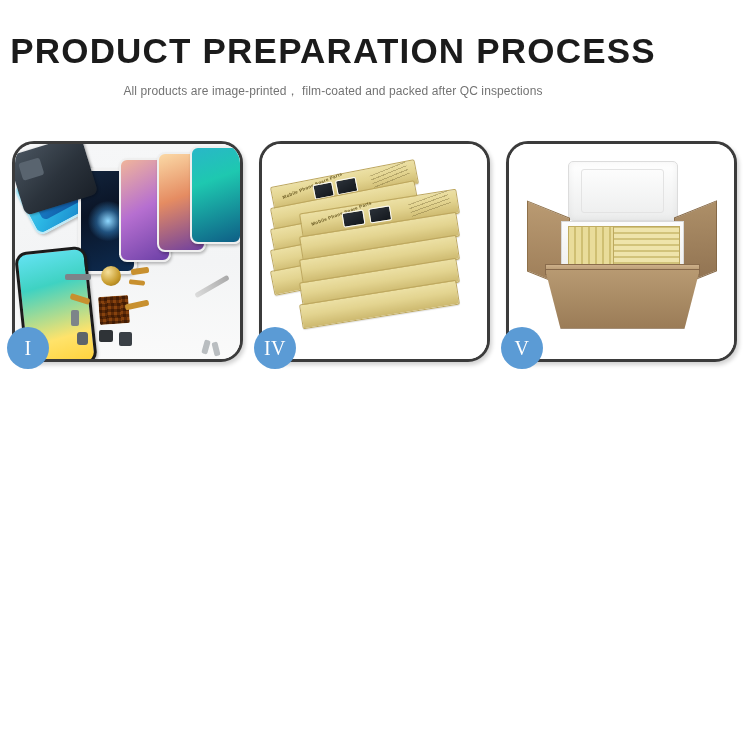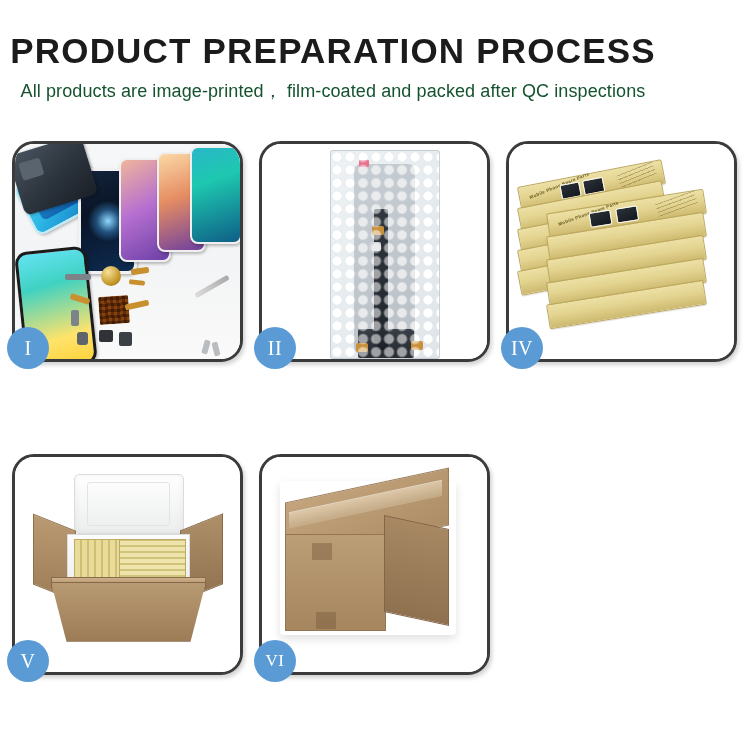--- a/index.html
+++ b/index.html
@@ -11,21 +11,21 @@
   }
   .page{position:relative;width:666px;height:750px;}
 
   
   .header{padding-top:30px;text-align:center;}
   .title{
     font-size:35px;line-height:42px;font-weight:700;color:#1b1b1b;
     letter-spacing:1.2px;white-space:nowrap;
   }
   .subtitle{
-    margin-top:9px;font-size:18px;line-height:20px;color:#14532d;
+    margin-top:9px;font-size:12px;line-height:20px;color:#737373;
     letter-spacing:.1px;white-space:nowrap;font-weight:400;
   }
 
   
   .grid{
     position:absolute;left:12px;top:141px;
     width:726px;
     display:grid;
     grid-template-columns:231px 231px 231px;
     grid-template-rows:221px 221px;
@@ -350,36 +350,20 @@
         <div class="flex-cable" style="left:110px;top:158px;width:24px;height:6px;transform:rotate(-12deg);"></div>
         <div class="flex-cable" style="left:116px;top:124px;width:18px;height:6px;transform:rotate(-8deg);"></div>
         <div class="flex-cable" style="left:114px;top:136px;width:16px;height:5px;transform:rotate(6deg);"></div>
         <div class="tool" style="left:178px;top:140px;width:38px;height:5px;transform:rotate(-30deg);"></div>
         <div class="part" style="left:188px;top:196px;width:6px;height:14px;background:#b9bdc0;border-radius:2px;transform:rotate(16deg);"></div>
         <div class="part" style="left:198px;top:198px;width:6px;height:14px;background:#b9bdc0;border-radius:2px;transform:rotate(-14deg);"></div>
       </div>
       <div class="badge">I</div>
     </div>
 
-    <div class="panel">
-      <div class="panel-inner p2">
-        <div class="bubble-bag">
-          <div class="bb-screen"></div>
-          <div class="bb-strip"></div>
-          <div class="bb-tag"></div>
-          <div class="bb-conn" style="left:38%;top:36%;"></div>
-          <div class="bb-conn" style="left:36%;top:44%;background:#cfd3d6;"></div>
-          <div class="bb-bottom"></div>
-          <div class="bb-conn" style="left:24%;bottom:3%;"></div>
-          <div class="bb-conn" style="right:14%;bottom:4%;"></div>
-          <div class="bubble-overlay"></div>
-        </div>
-      </div>
-      <div class="badge">II</div>
-    </div>
 
 
     <div class="panel">
       <div class="panel-inner p4">
         <div class="stack">
           <div class="sbox" style="left:0%;top:4%;transform:rotate(-11deg);">
             <span class="lbl">Mobile Phone Spare Parts</span>
             <span class="win" style="left:28%;"></span>
             <span class="win" style="left:44%;"></span>
             <span class="chk"></span>
@@ -411,27 +395,15 @@
         <div class="v-flap-r"></div>
         <div class="v-foam-box"></div>
         <div class="v-yellow"></div>
         <div class="v-yellow2"></div>
         <div class="v-rim"></div>
         <div class="v-body"></div>
       </div>
       <div class="badge">V</div>
     </div>
 
-    <div class="panel">
-      <div class="panel-inner p6">
-        <div class="c-shadow"></div>
-        <div class="c-top"></div>
-        <div class="c-tape"></div>
-        <div class="c-front"></div>
-        <div class="c-side"></div>
-        <div class="c-tab" style="left:22%;top:40%;"></div>
-        <div class="c-tab" style="left:24%;top:72%;"></div>
-      </div>
-      <div class="badge sm">VI</div>
-    </div>
 
   </div>
 </div>
 
 </body></html>

